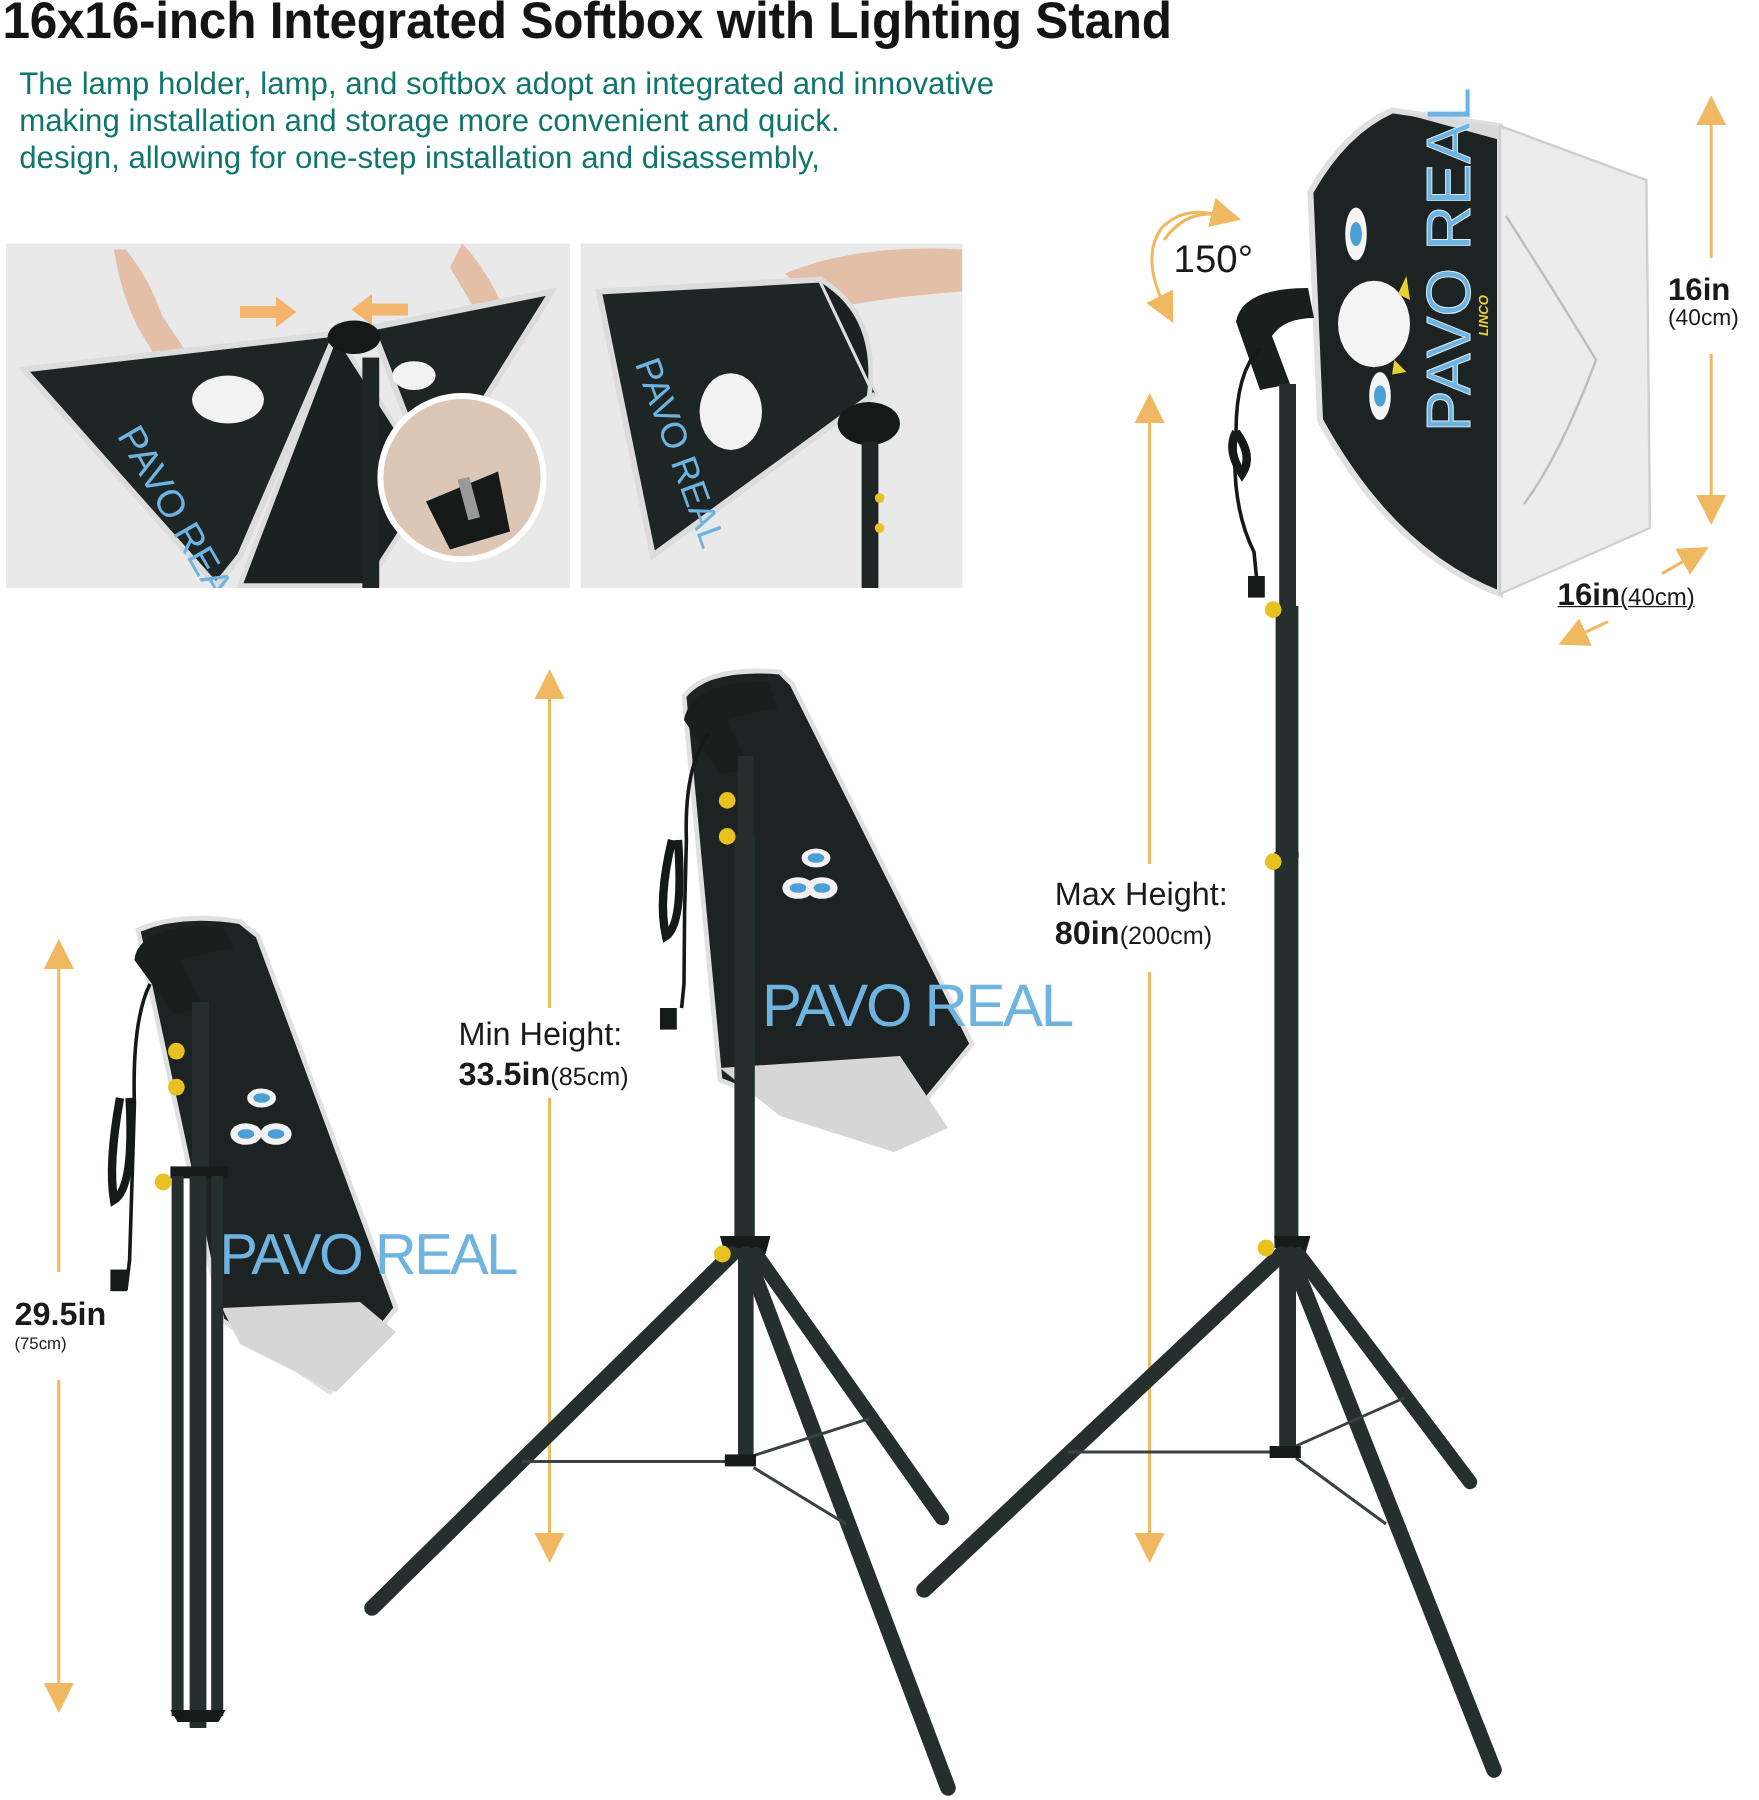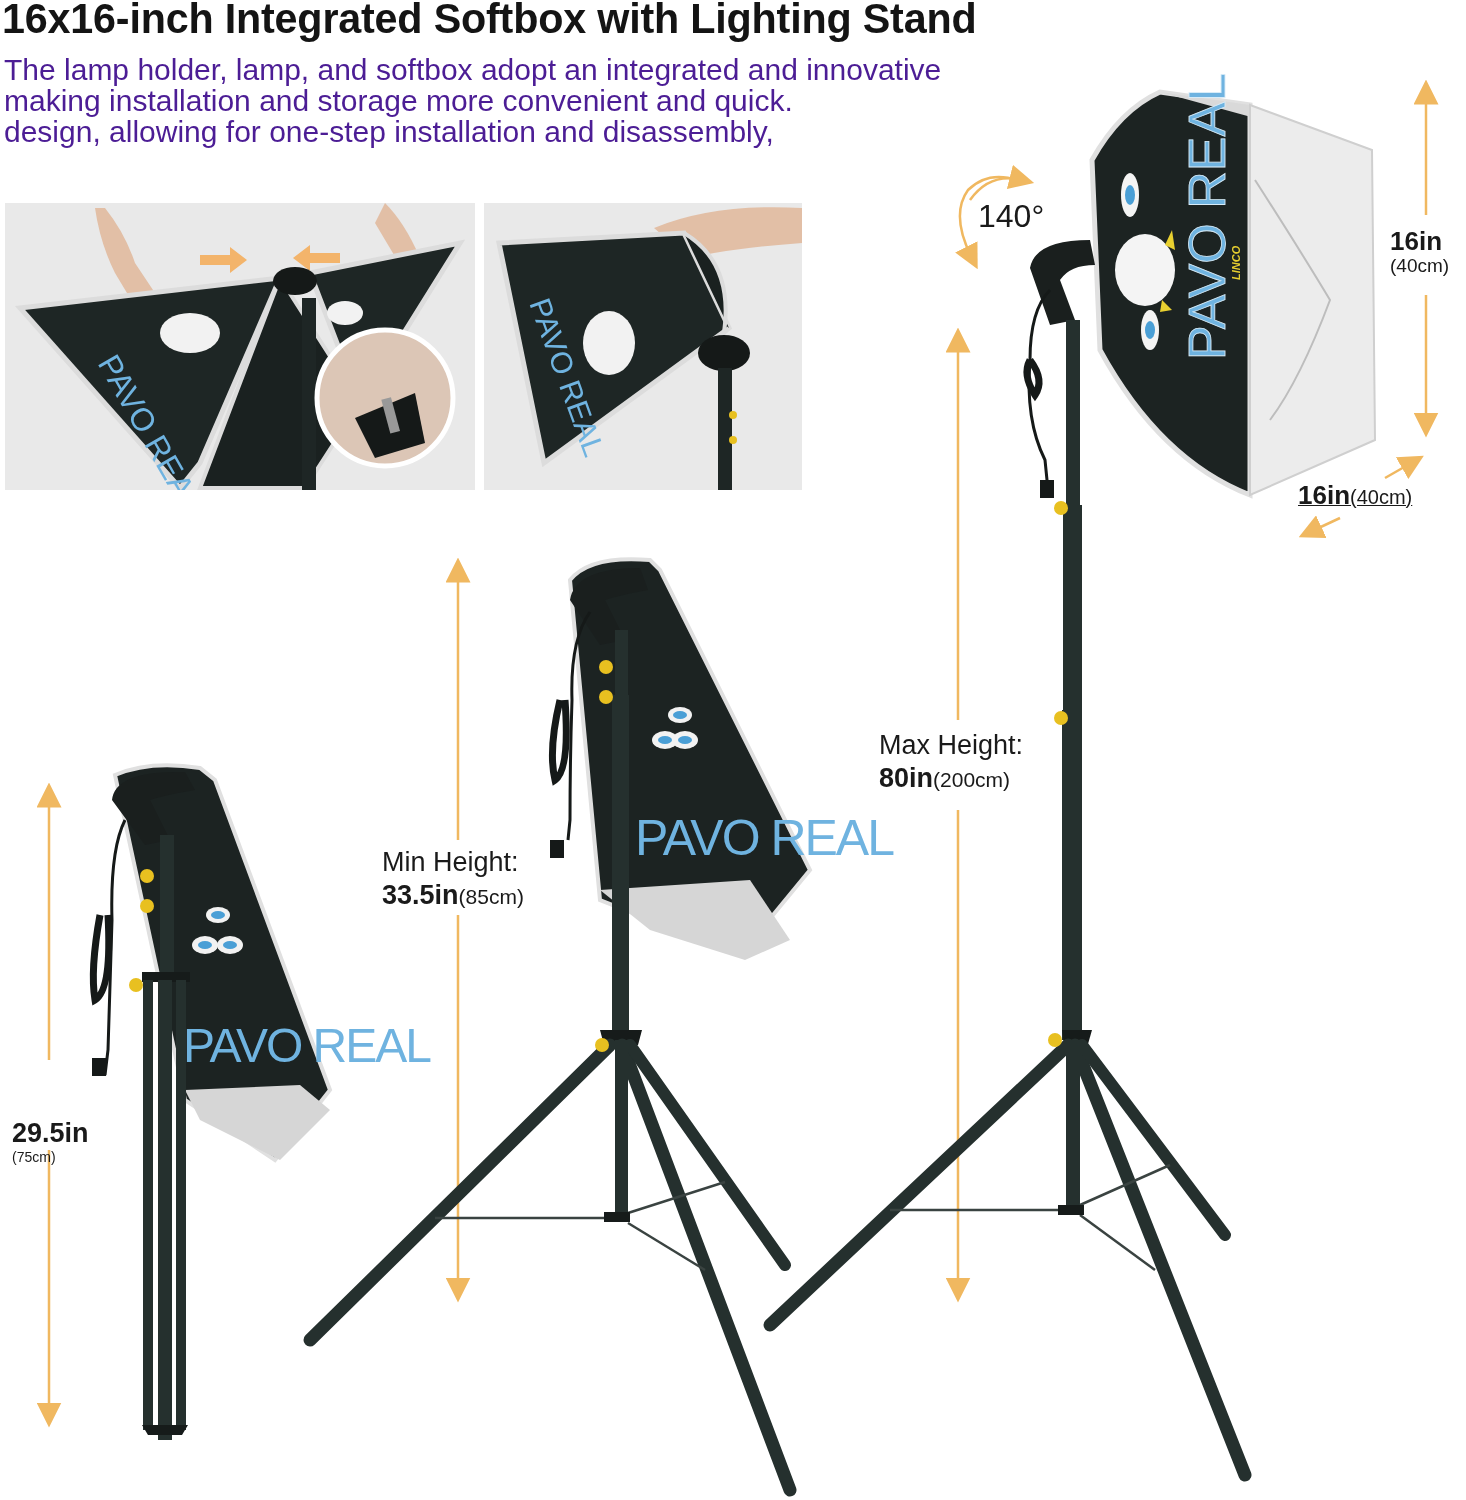--- a/index.html
+++ b/index.html
@@ -1,18 +1,18 @@
 <!DOCTYPE html>
 <html><head>
 <meta charset="utf-8">
 <style>
   html, body { margin: 0; padding: 0; background: #ffffff; }
   body { width: 1466px; height: 1500px; position: relative; overflow: hidden; font-family: "Liberation Sans", sans-serif; color: #111; }
   .title { position: absolute; left: 2px; top: -6px; font-size: 43px; font-weight: 700; letter-spacing: -0.2px; white-space: nowrap; color: #141414; transform: scaleX(0.96); transform-origin: left top; }
-  .desc { position: absolute; left: 4px; top: 54px; font-size: 30px; line-height: 31px; color: #4c1d95; }
+  .desc { position: absolute; left: 16px; top: 54px; font-size: 26px; line-height: 31px; color: #0f766e; }
   .desc div { white-space: nowrap; }
   .panel { position: absolute; background: #e9e9e9; overflow: hidden; }
   .label { position: absolute; color: #1a1a1a; white-space: nowrap; }
   .label .big { font-weight: 700; }
   svg.layer { position: absolute; left: 0; top: 0; }
 </style>
 </head>
 <body>
 
 <div class="title">16x16-inch Integrated Softbox with Lighting Stand</div>
@@ -199,37 +199,37 @@
   <g fill="#e8c020">
     <circle cx="147" cy="876" r="7"></circle>
     <circle cx="147" cy="906" r="7"></circle>
     <circle cx="136" cy="985" r="7"></circle>
   </g>
   <path d="M125 820 Q110 850 112 920 Q110 990 108 1050 L105 1075" stroke="#151918" stroke-width="3" fill="none"></path>
   <path d="M100 915 Q90 970 95 1000 Q112 990 108 915" stroke="#151918" stroke-width="7" fill="none"></path>
   <rect x="92" y="1058" width="14" height="18" fill="#151918"></rect>
 </svg>
 
-<div class="label" style="left:978px; top:198px; font-size:32px;">140°</div>
+<div class="label" style="left:978px; top:198px; font-size:32px;">150°</div>
 
 <div class="label" style="left:1390px; top:226px;">
   <div class="big" style="font-size:26px;">16in</div>
   <div style="font-size:19px; margin-top:-2px;">(40cm)</div>
 </div>
 
 <div class="label" style="left:1298px; top:480px;text-decoration:underline;">
   <span class="big" style="font-size:26px;">16in</span><span style="font-size:20px;">(40cm)</span>
 </div>
 
 <div class="label" style="left:879px; top:730px;">
   <div style="font-size:27px;">Max Height:</div>
   <div style="margin-top:2px;"><span class="big" style="font-size:27px;margin-top:39px;">80in</span><span style="font-size:21px;">(200cm)</span></div>
 </div>
 
 <div class="label" style="left:382px; top:847px;">
   <div style="font-size:27px;">Min Height:</div>
   <div style="margin-top:2px;"><span class="big" style="font-size:27px;">33.5in</span><span style="font-size:21px;">(85cm)</span></div>
 </div>
 
-<div class="label" style="left:12px; top:1118px;">
+<div class="label" style="left:12px; top:1080px;">
   <div class="big" style="font-size:27px;">29.5in</div>
   <div style="font-size:14px; margin-top:0px;">(75cm)</div>
 </div>
 
 </body></html>

